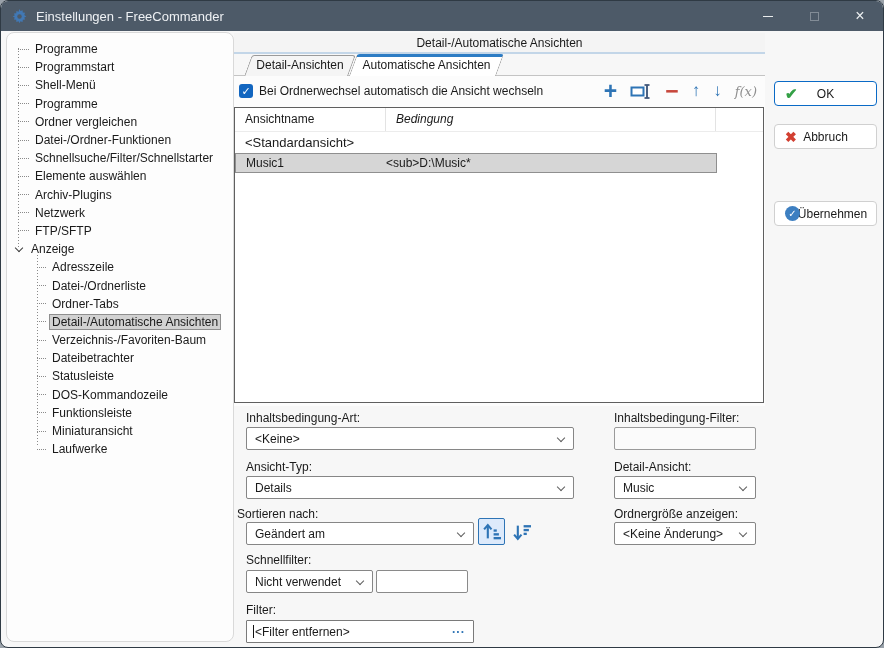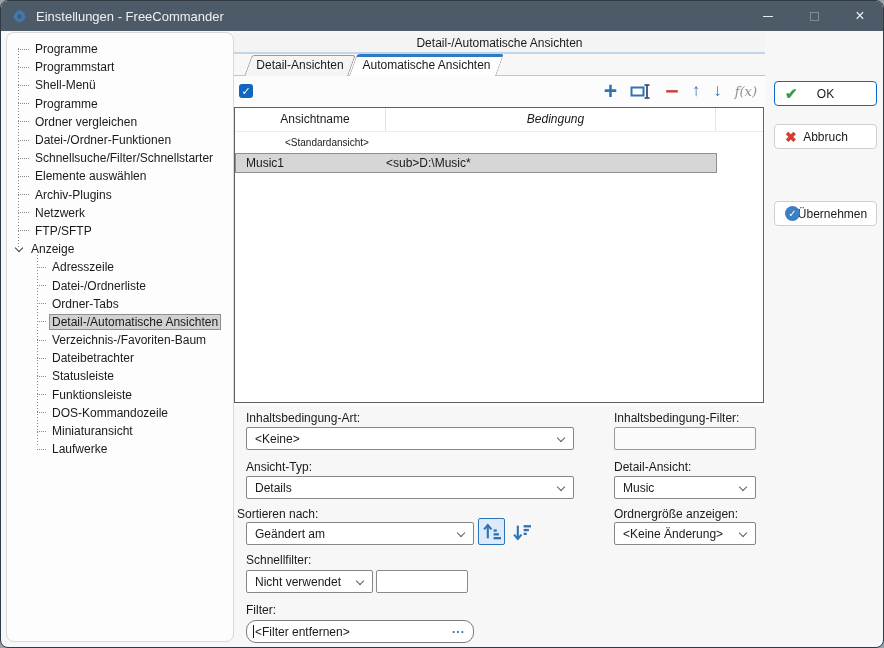--- a/index.html
+++ b/index.html
@@ -59,39 +59,39 @@
   .tools{margin-left:auto;display:flex;align-items:center;gap:13px;padding-right:8px;}
   .ic-plus{color:#2e74b5;font-size:23px;font-weight:bold;line-height:20px;}
   .ic-minus{color:#c7473c;font-size:23px;font-weight:bold;line-height:20px;}
   .ic-arrow{color:#2e74b5;font-size:17px;font-weight:bold;line-height:18px;}
   .ic-fx{font-family:"DejaVu Serif",serif;font-style:italic;color:#8f8f8f;font-size:13px;}
 
   
   .tbl{position:absolute;left:233px;top:106px;width:530px;height:296px;background:#fff;
     border:1px solid #5f5f5f;z-index:2;}
   .thead{display:flex;height:24px;border-bottom:1px solid #ececec;font-size:12px;}
-  .th{line-height:23px;padding-left:10px;text-align:center;}
+  .th{line-height:23px;padding-left:10px;}
   .th1{width:151px;border-right:1px solid #e3e3e3;}
   .th2{width:330px;border-right:1px solid #e3e3e3;font-style:italic;}
-  .trow1{display:flex;height:21px;font-size:10px;align-items:center;margin-left:40px;}
+  .trow1{display:flex;height:21px;font-size:13px;align-items:center;}
   .td1{width:151px;padding-left:10px;}
   .trow2{display:flex;height:20px;width:482px;font-size:12px;align-items:center;
     background:#d6d6d6;border:1px solid #8f8f8f;}
   .trow2 .td1{width:150px;}
 
   
   .flabel{position:absolute;font-size:12px;}
   .selbox{position:absolute;height:23px;background:#fff;border:1px solid #868686;border-radius:2px;
     display:flex;align-items:center;font-size:12px;padding:0 8px;}
   .selchev{position:absolute;right:9px;top:7px;width:6px;height:6px;
     border-right:1.4px solid #5f5f5f;border-bottom:1.4px solid #5f5f5f;transform:rotate(45deg);}
   .tbox{position:absolute;height:23px;border:1px solid #8a8a8a;border-radius:2px;background:#fff;
     font-family:"Liberation Sans",sans-serif;font-size:12px;padding:0 6px;}
   .tbox.dis{background:#fbfbfb;border-color:#9a9a9a;}
-  .fieldbox{position:absolute;height:23px;background:#fff;border:1px solid #7a7a7a;border-radius:10px;
+  .fieldbox{position:absolute;height:23px;background:#fff;border:1px solid #7a7a7a;border-radius:1px;
     display:flex;align-items:center;font-size:12px;padding:0 6px;}
   .caret{width:1px;height:13px;background:#111;margin-right:1px;}
   .dots{position:absolute;right:8px;color:#2e74b5;font-weight:bold;letter-spacing:1px;font-size:12px;top:1px;}
   .sortbtn{position:absolute;left:477px;top:517px;width:27px;height:27px;background:#ddeafb;
     border:1px solid #2e74b5;border-radius:2px;display:flex;align-items:center;justify-content:center;}
   .sortico{position:absolute;left:509px;top:520px;width:22px;height:22px;display:flex;align-items:center;justify-content:center;}
 
   
   .btn{position:absolute;left:773px;width:103px;height:25px;background:#fff;border:1px solid #d0d0d0;
     border-radius:4px;font-size:12px;display:flex;align-items:center;justify-content:center;}
@@ -203,25 +203,25 @@
       <div class="trow child">
           <i class="stub"></i>
           <span class="lbl">Dateibetrachter</span>
         </div>
       <div class="trow child">
           <i class="stub"></i>
           <span class="lbl">Statusleiste</span>
         </div>
       <div class="trow child">
           <i class="stub"></i>
+          <span class="lbl">DOS-Kommandozeile</span>
+        </div>
+      <div class="trow child">
+          <i class="stub"></i>
           <span class="lbl">Funktionsleiste</span>
-        </div>
-      <div class="trow child">
-          <i class="stub"></i>
-          <span class="lbl">DOS-Kommandozeile</span>
         </div>
       <div class="trow child">
           <i class="stub"></i>
           <span class="lbl">Miniaturansicht</span>
         </div>
       <div class="trow child">
           <i class="stub"></i>
           <span class="lbl">Laufwerke</span>
         </div>
     </div>
@@ -237,20 +237,21 @@
       <span class="tlabel">Detail-Ansichten</span>
     </div>
     <div class="tab t2">
       <span class="tbg"></span>
       <span class="tlabel">Automatische Ansichten</span>
     </div>
   </div>
 
   <div class="chkrow">
     <span class="cbx">✓</span>
+    <span class="cbxlabel">Bei Ordnerwechsel automatisch die Ansicht wechseln</span>
     <div class="tools">
       <span class="ic-plus">+</span>
       <svg width="22" height="16" viewBox="0 0 22 16">
         <rect x="1.5" y="4.5" width="12" height="8" fill="#ffffff" stroke="#2e74b5" stroke-width="2"></rect>
         <line x1="17" y1="2.5" x2="17" y2="14.5" stroke="#1f3a63" stroke-width="1.6"></line>
         <line x1="14.5" y1="2" x2="19.5" y2="2" stroke="#1f3a63" stroke-width="1.6"></line>
         <line x1="14.5" y1="15" x2="19.5" y2="15" stroke="#1f3a63" stroke-width="1.6"></line>
       </svg>
       <span class="ic-minus">−</span>
       <span class="ic-arrow">↑</span>

